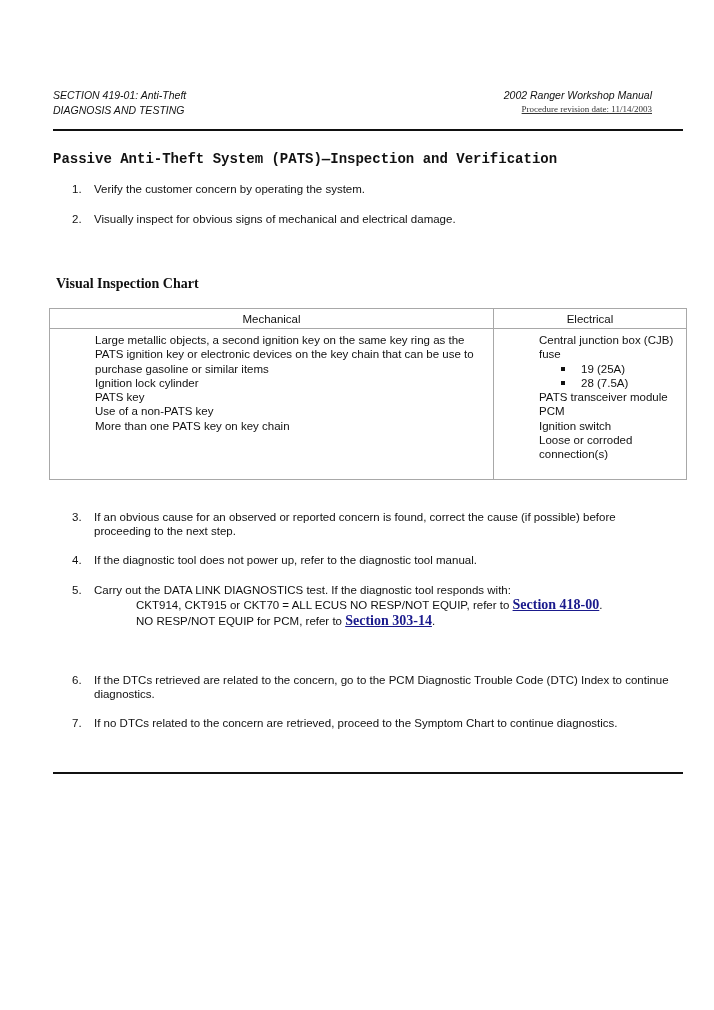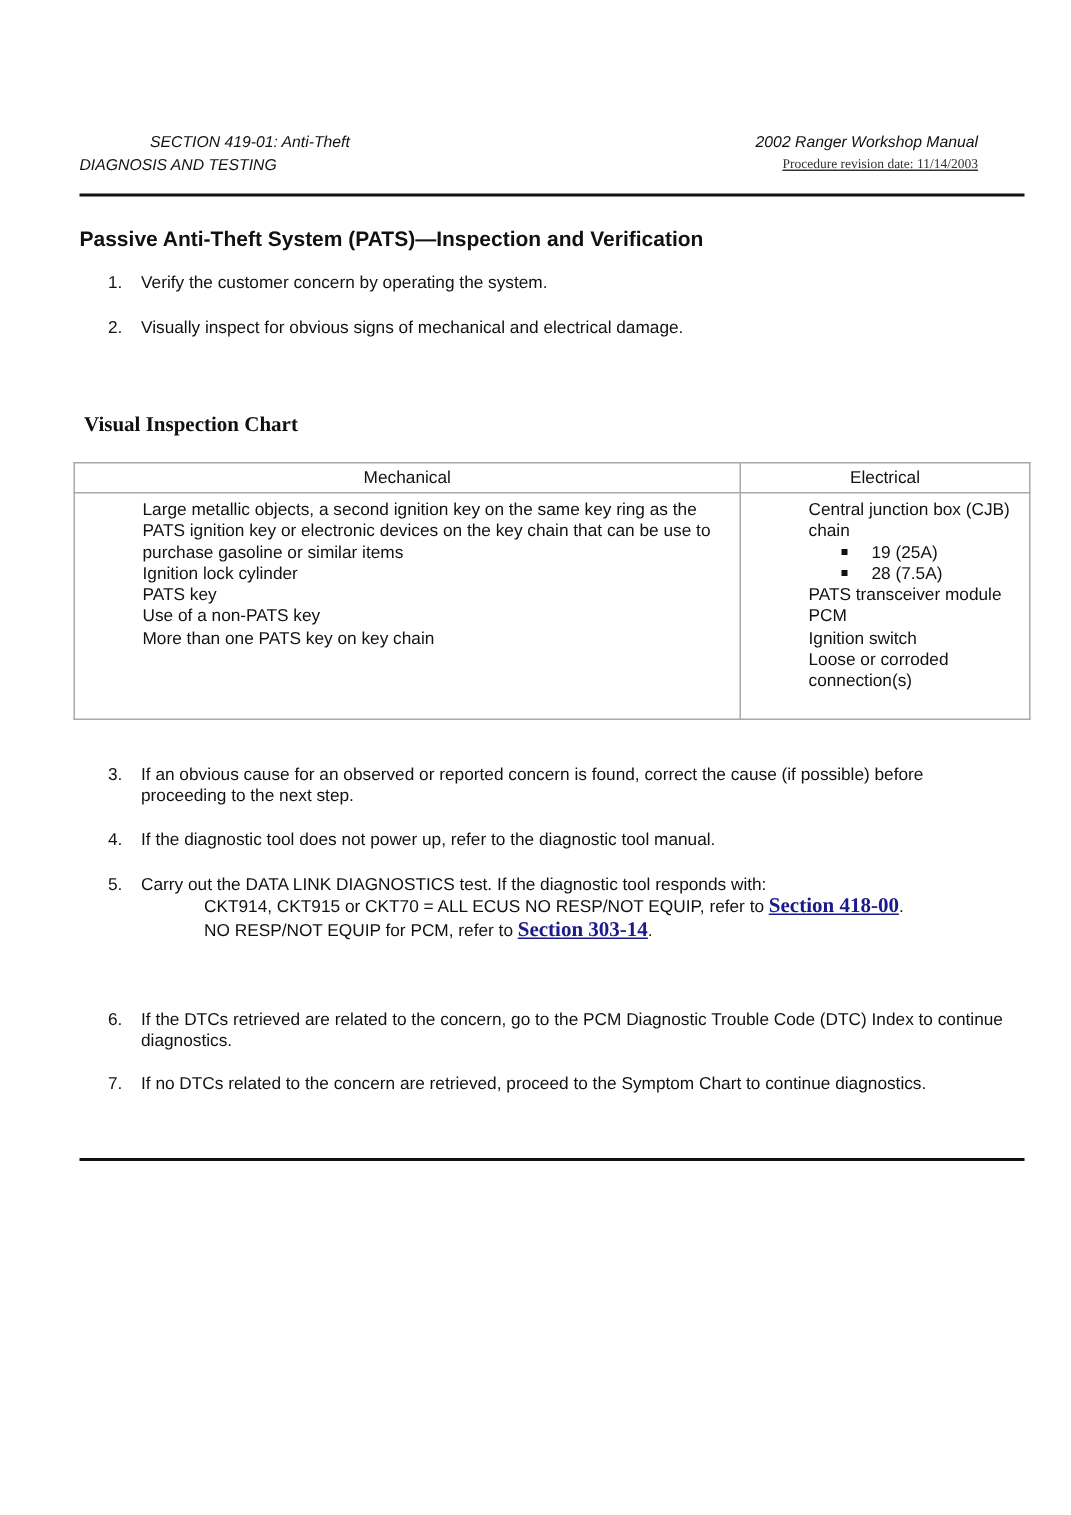--- a/index.html
+++ b/index.html
@@ -1,25 +1,25 @@
 <!DOCTYPE html>
 <html><head>
 <meta charset="utf-8">
 <style>
   html, body { margin: 0; padding: 0; background: #ffffff; }
   body { width: 714px; height: 1010px; position: relative; font-family: "Liberation Sans", sans-serif; color: #111; }
   .hdr { position: absolute; font-size: 10.5px; font-style: italic; }
-  .hdr-left1 { left: 53px; top: 89px; margin-left: 47px; }
+  .hdr-left1 { left: 53px; top: 89px; }
   .hdr-left2 { left: 53px; top: 104px; }
   .hdr-right1 { right: 62px; top: 89px; }
   .hdr-right2 { right: 62px; top: 104px; font-family: "Liberation Serif", serif; font-style: normal; font-size: 9px; text-decoration: underline; color: #333; }
   .rule { position: absolute; left: 53px; width: 630px; height: 2px; background: #111; }
   .rule-top { top: 129px; }
   .rule-bottom { top: 772px; }
-  .title { position: absolute; left: 53px; top: 151px; font-family: Liberation Sans, sans-serif; font-weight: bold; font-size: 14px; }
+  .title { position: absolute; left: 53px; top: 151px; font-family: Liberation Mono, monospace; font-weight: bold; font-size: 14px; }
   .chart-title { position: absolute; left: 56px; top: 276px; font-family: "Liberation Serif", serif; font-weight: bold; font-size: 14px; text-align: center; }
   .step { position: absolute; left: 72px; font-size: 11.5px; line-height: 14px; }
   .step .num { position: absolute; left: 0; width: 14px; }
   .step .txt { position: absolute; left: 22px; }
   .sub { position: absolute; left: 136px; font-size: 11.5px; line-height: 14px; }
   .link { font-family: "Liberation Serif", serif; font-size: 14px; color: #1a1a8c; text-decoration: underline; font-weight: bold; }
   table.vic { position: absolute; left: 49px; top: 308px; width: 638px; border-collapse: collapse; }
   table.vic th, table.vic td { border: 1.5px solid #a8a8a8; font-size: 11.5px; }
   table.vic th { font-weight: normal; height: 19px; padding: 0; text-align: center; }
   table.vic td { vertical-align: top; height: 146px; padding: 0; }
@@ -61,21 +61,21 @@
       <div>Large metallic objects, a second ignition key on the same key ring as the</div>
       <div>PATS ignition key or electronic devices on the key chain that can be use to</div>
       <div>purchase gasoline or similar items</div>
       <div>Ignition lock cylinder</div>
       <div>PATS key</div>
       <div>Use of a non-PATS key</div>
       <div>More than one PATS key on key chain</div>
     </td>
     <td class="elec">
       <div>Central junction box (CJB)</div>
-      <div>chain</div>
+      <div>fuse</div>
       <div class="bul"><span class="sq"></span><span>19 (25A)</span></div>
       <div class="bul"><span class="sq"></span><span>28 (7.5A)</span></div>
       <div>PATS transceiver module</div>
       <div>PCM</div>
       <div>Ignition switch</div>
       <div>Loose or corroded</div>
       <div>connection(s)</div>
     </td>
   </tr>
 </tbody>

